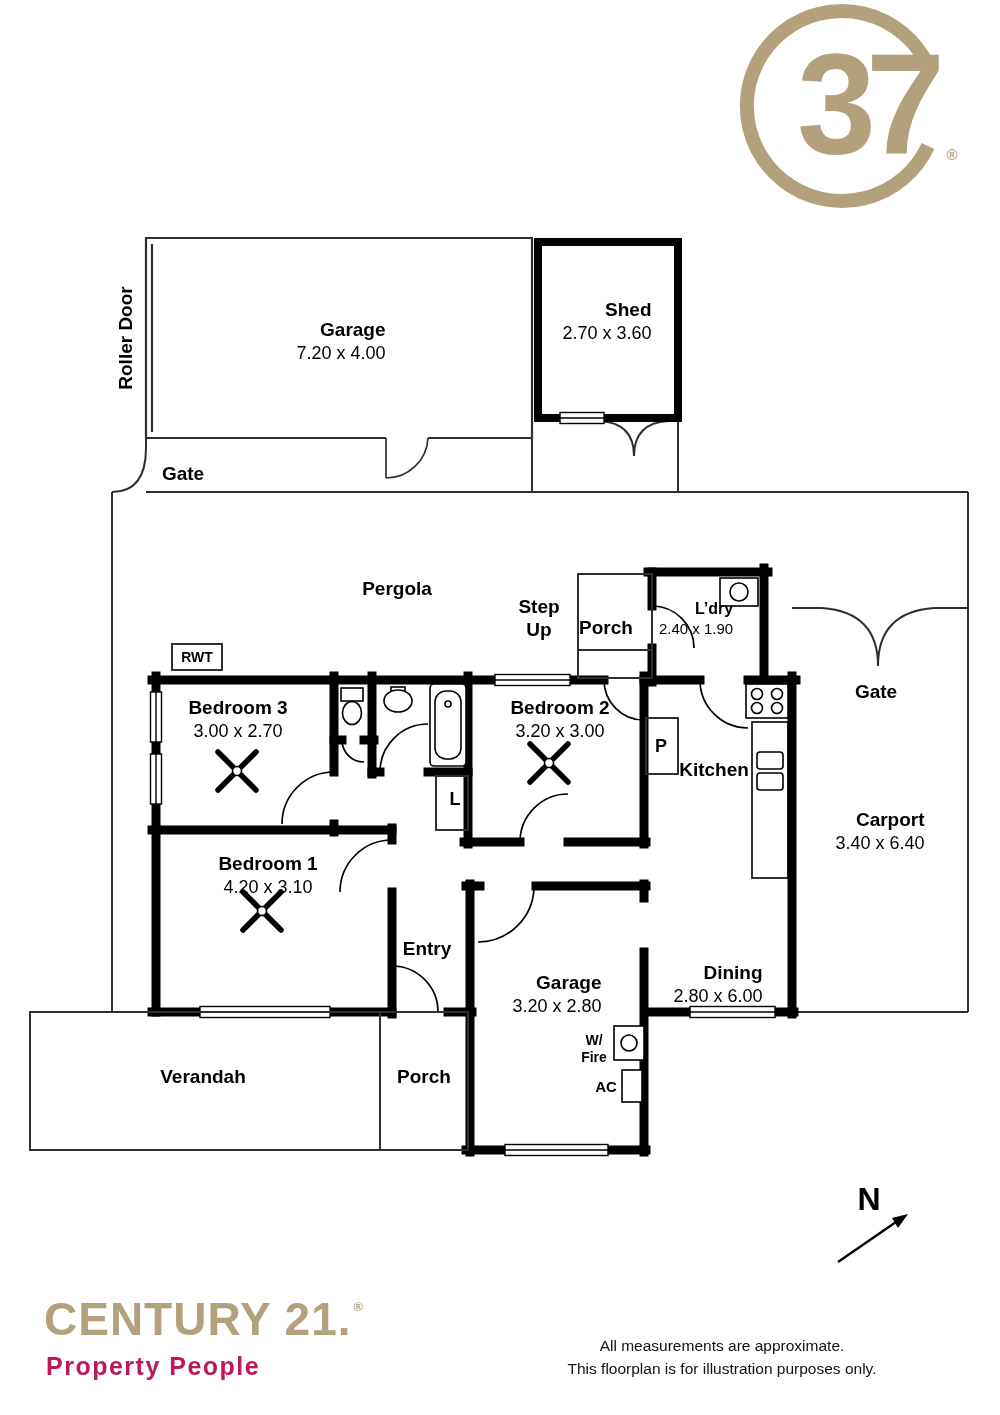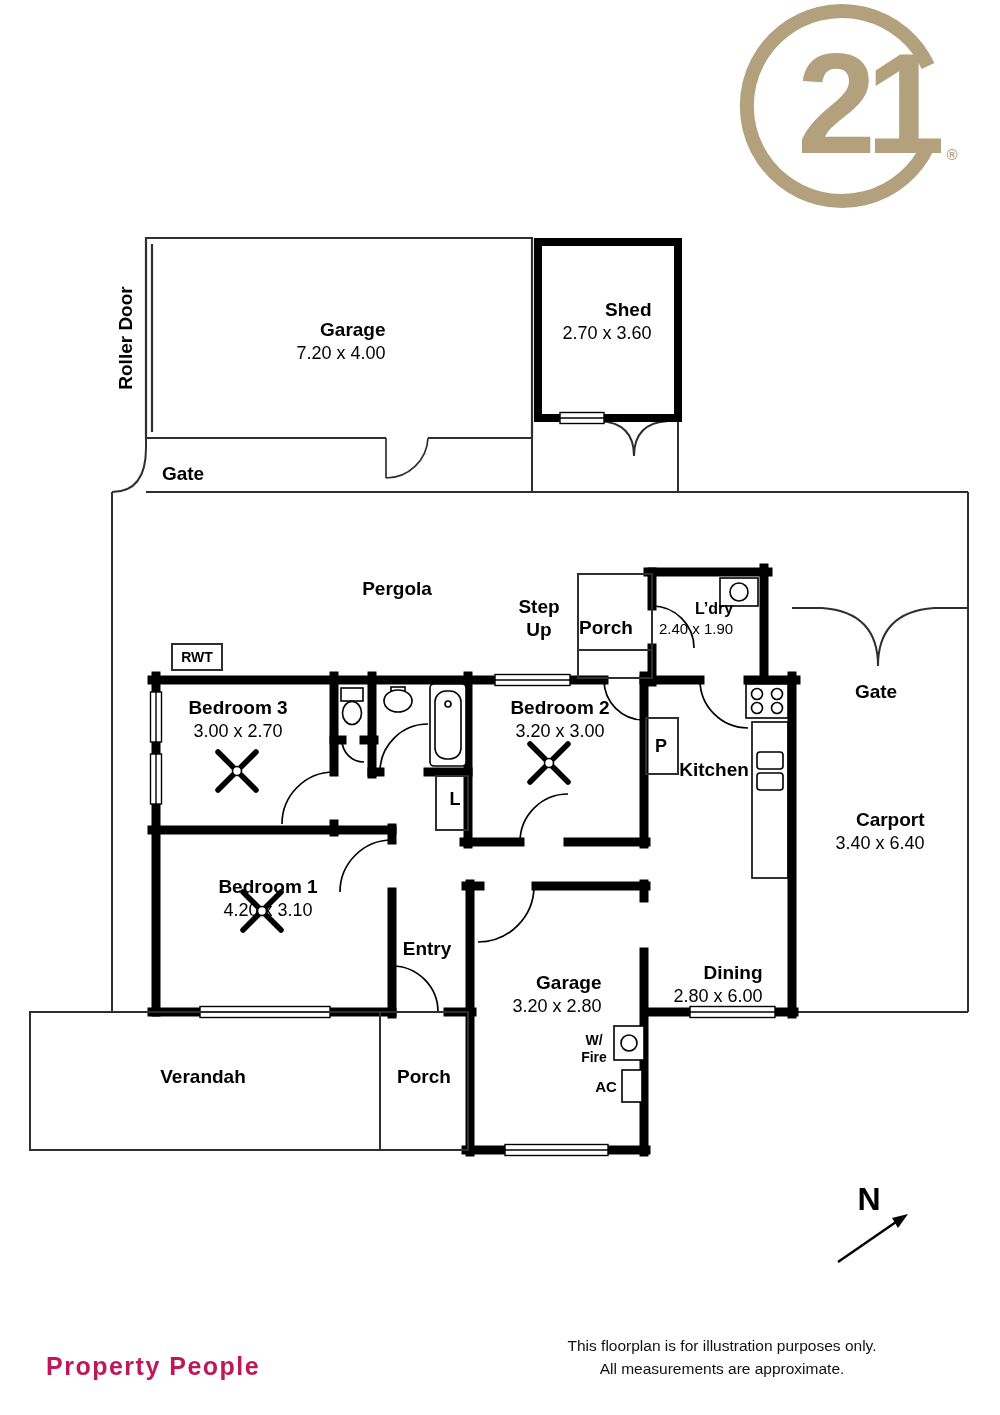--- a/index.html
+++ b/index.html
@@ -260,21 +260,21 @@
   <div class="lbl tag" style="left:714px;top:770px">Kitchen</div>
   <div class="lbl tag-p" style="left:661px;top:746px">P</div>
   <div class="lbl tag-p" style="left:455px;top:799px">L</div>
   <div class="lbl tag" style="left:876px;top:692px">Gate</div>
 
   <div class="lbl room-label" style="left:880px;top:831px">
     <span class="name">Carport</span>
     <span class="dims">3.40 x 6.40</span>
   </div>
 
-  <div class="lbl room-label" style="left:268px;top:898px">
+  <div class="lbl room-label" style="left:268px;top:875px">
     <span class="name">Bedroom 1</span>
     <span class="dims">4.20 x 3.10</span>
   </div>
 
   <div class="lbl tag" style="left:427px;top:949px">Entry</div>
 
   <div class="lbl room-label" style="left:718px;top:984px">
     <span class="name">Dining</span>
     <span class="dims">2.80 x 6.00</span>
   </div>
@@ -288,23 +288,26 @@
     <span>W/</span>
     <span>Fire</span>
   </div>
 
   <div class="lbl tag-ac" style="left:606px;top:1086px">AC</div>
   <div class="lbl tag" style="left:203px;top:1077px">Verandah</div>
   <div class="lbl tag" style="left:424px;top:1077px">Porch</div>
 
   <div class="lbl compass-n" style="left:869px;top:1199px">N</div>
 
-  <div class="logo-numeral" style="left:866px;top:104px">21</div>
+  <div class="logo-numeral" style="left:866px;top:104px">37</div>
   <div class="logo-reg" style="left:952px;top:154px">®</div>
 
+  <div class="brand" style="left:44px;top:1296px">
+    <span>CENTURY 21.</span><sup class="reg">®</sup>
+  </div>
   <div class="tagline" style="left:46px;top:1352px">Property People</div>
 
   <div class="disclaimer" style="left:458px;top:1334px;width:528px">
+    <div>All measurements are approximate.</div>
     <div>This floorplan is for illustration purposes only.</div>
-    <div>All measurements are approximate.</div>
   </div>
 
 </div>
 
 </body></html>

